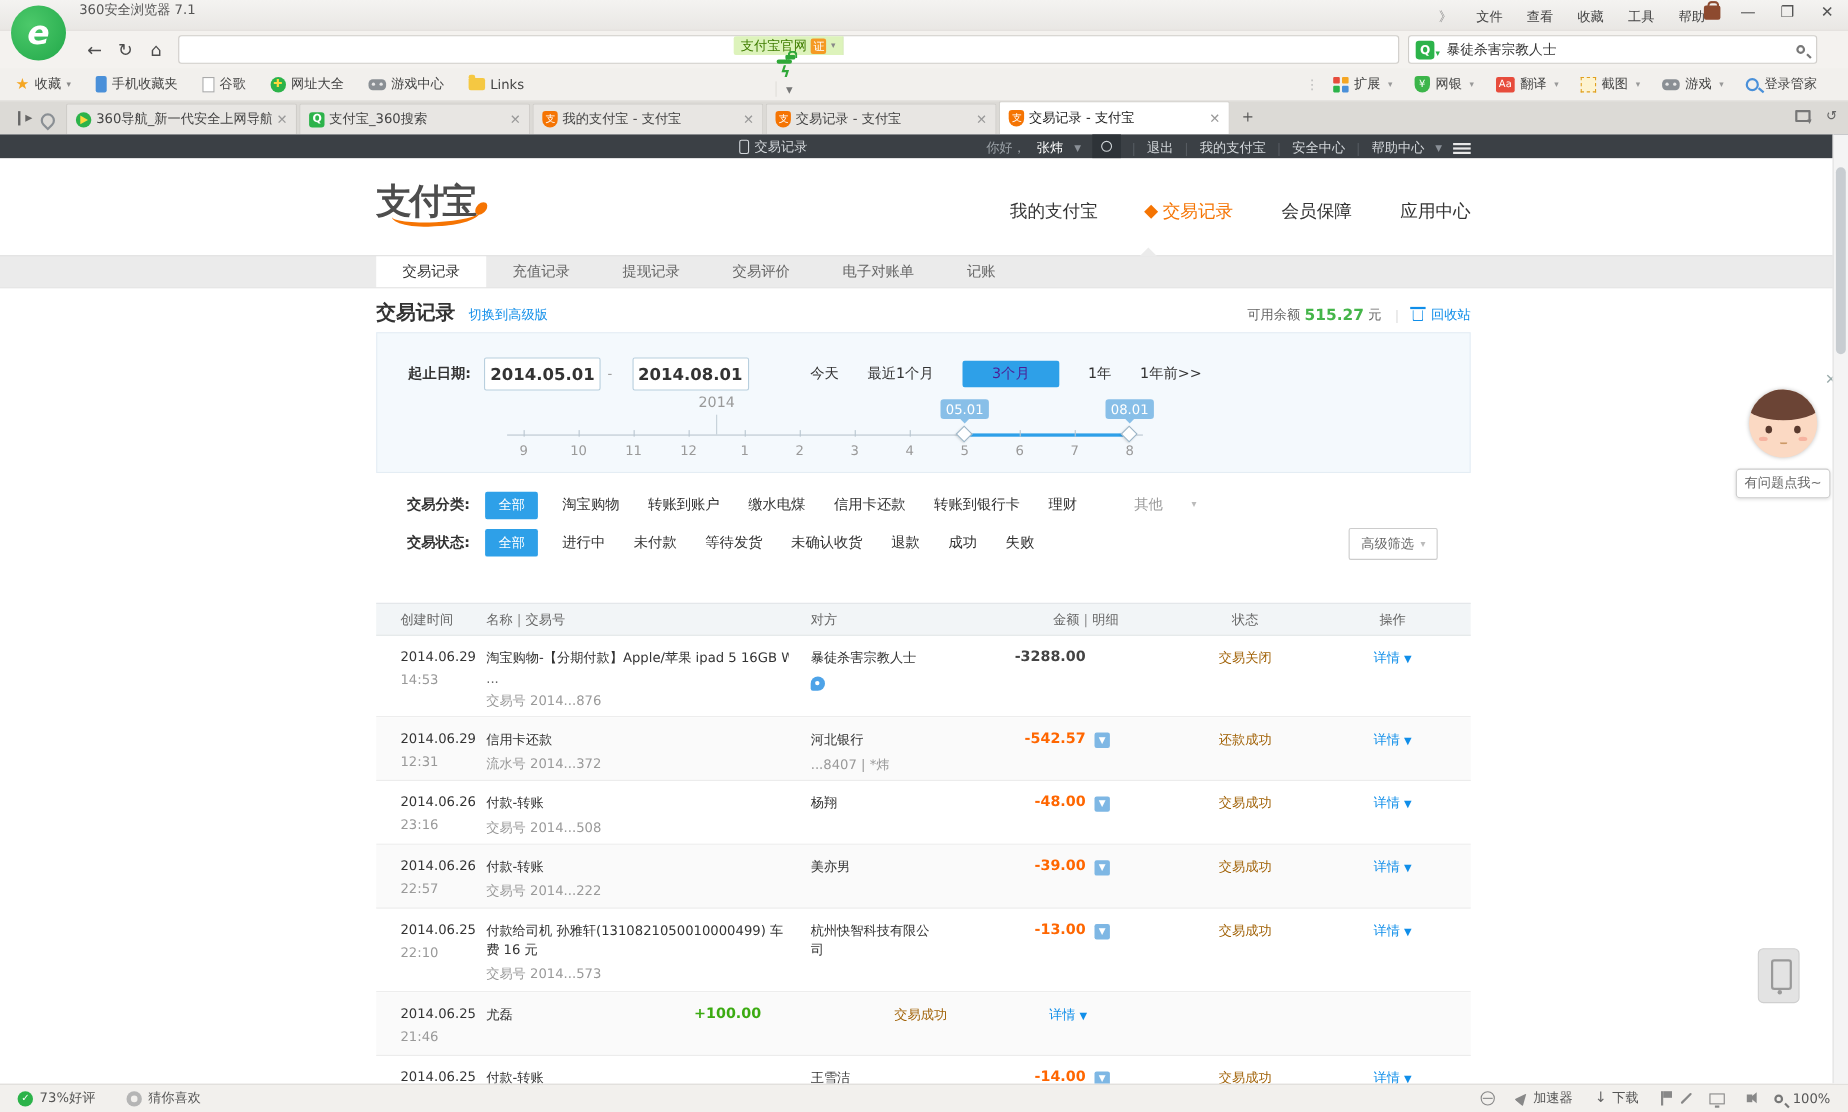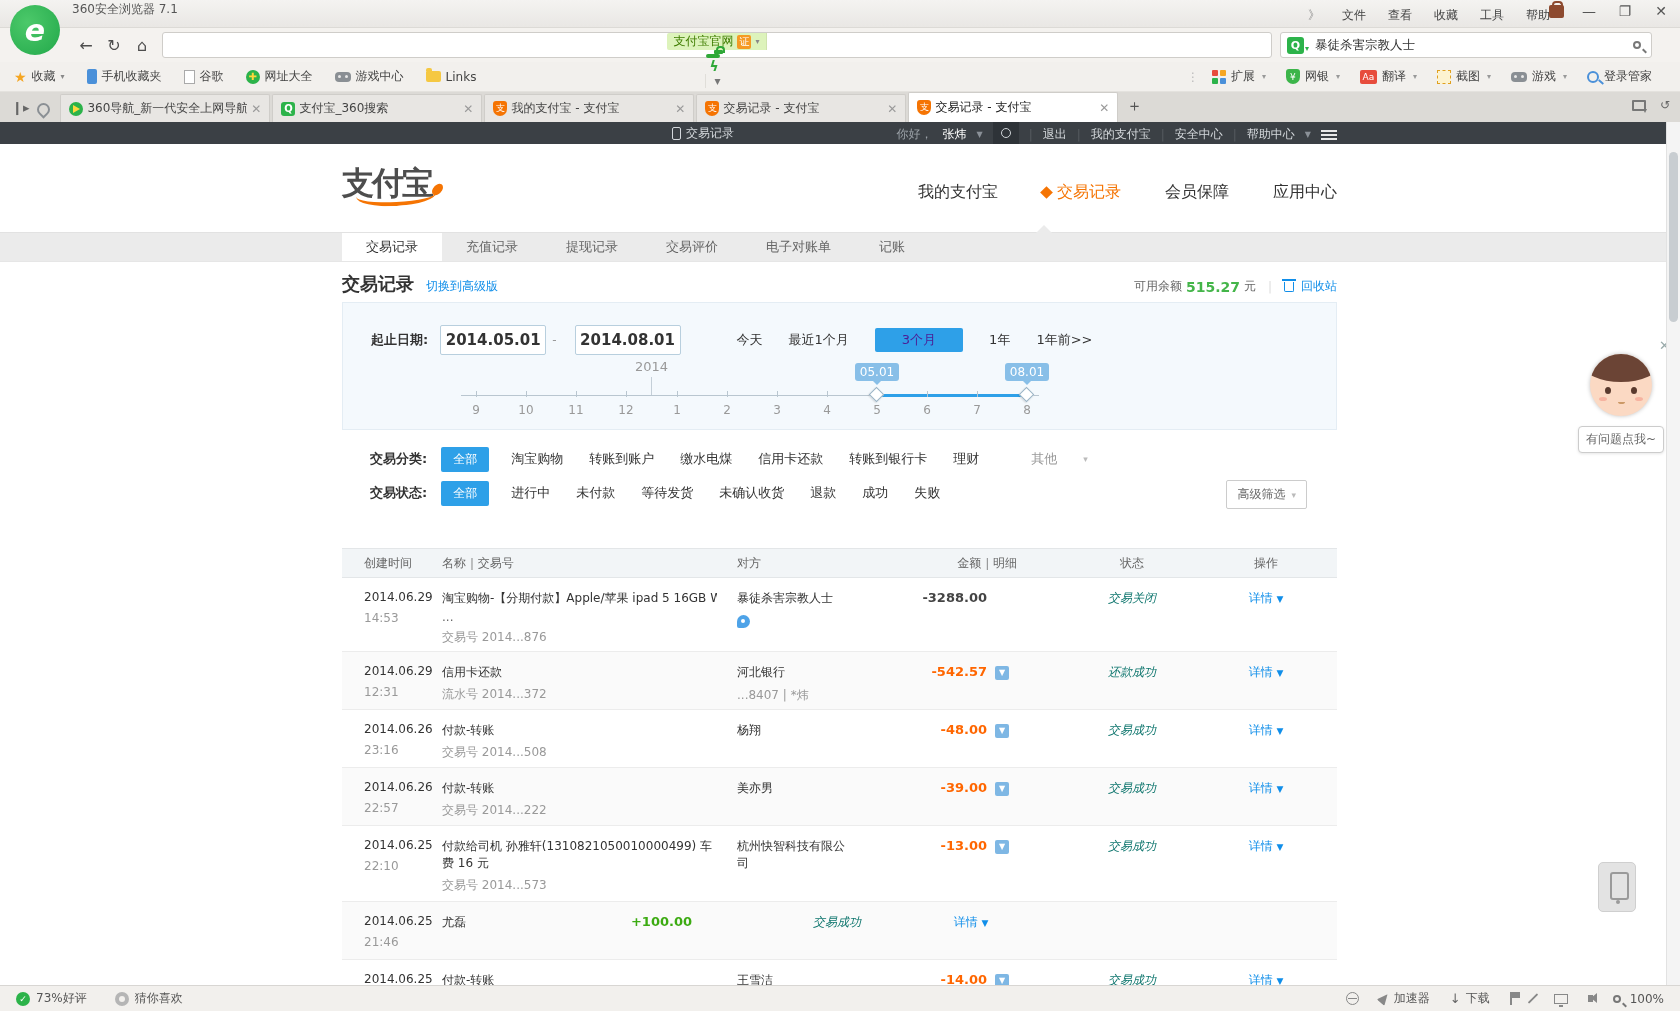--- a/index.html
+++ b/index.html
@@ -172,21 +172,21 @@
   .tdate { color:#333; } .ttime { color:#999; margin-top:7px; }
   .tname { color:#333; } .tname.nowrap { white-space:nowrap; overflow:hidden; }
   .tdots { color:#666; margin-top:3px; }
   .tserial { color:#999; margin-top:5px; }
   .tparty { color:#333; } .tpartysub { color:#999; margin-top:6px; }
   .chatic { width:13px; height:13px; border-radius:50% 50% 50% 2px; background:#4ea3e8; margin-top:8px; position:relative; }
   .chatic::after { content:''; position:absolute; left:4px; top:4px; width:4px; height:4px; background:#fff; border-radius:50%; }
   .amt { font-weight:bold; font-size:13px; }
   .amt-dark { color:#444; } .amt-orange { color:#f60; } .amt-green { color:#3cab12; }
   .dropsq { display:inline-block; width:14px; height:14px; background:#7eb7e4; border-radius:2px; color:#fff; font-size:8px; line-height:14px; text-align:center; }
-  .tstatus { color:#0f766e;font-style:italic; }
+  .tstatus { color:#a16207; }
   .taction { color:#108ee9; } .taction .adn { font-size:9px; }
 
   
   .assistant { position:absolute; left:1578px; top:218px; width:86px; text-align:center; }
   .aclose { position:absolute; right:-6px; top:-2px; color:#9aa; font-size:13px; }
   .girl { width:62px; height:62px; margin:14px auto 0; border-radius:50%; background:#fbd9c3; position:relative; overflow:hidden; box-shadow:0 0 4px rgba(0,0,0,.25); }
   .girl::before { content:''; position:absolute; top:-8px; left:-7px; width:76px; height:36px; background:#6b4435; border-radius:50%; }
   .girl .eye { position:absolute; width:6px; height:7px; background:#5a3a2e; border-radius:50%; top:33px; }
   .girl .e1 { left:15px; } .girl .e2 { right:15px; }
   .girl .blush { position:absolute; width:8px; height:4px; background:#f6b3a0; border-radius:50%; top:43px; }

